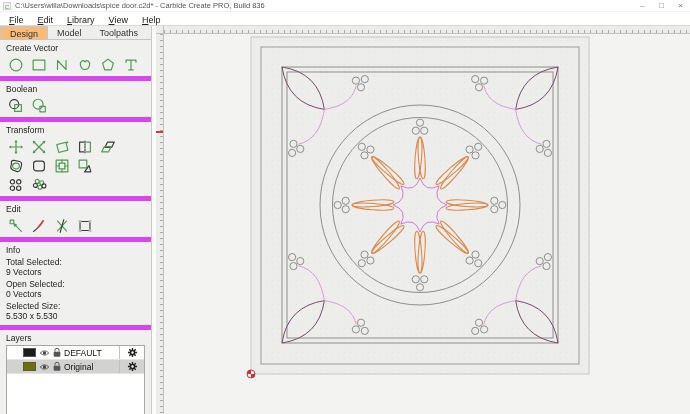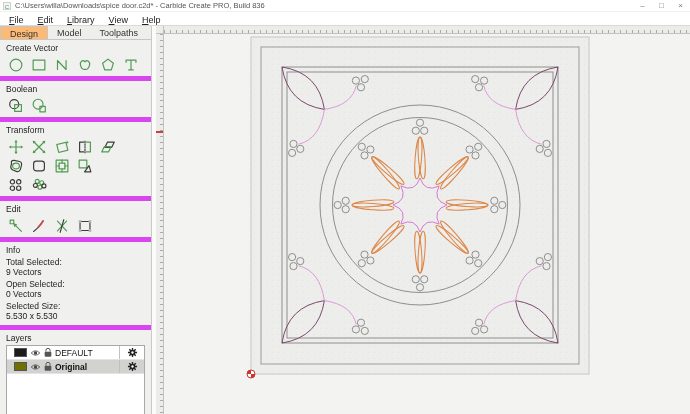--- a/index.html
+++ b/index.html
@@ -24,22 +24,22 @@
   .tab.active{background:#fdba74;border:1px solid #c6c6c4;border-bottom:none;}
   .group{padding:3px 6px 2px;border-bottom:5px solid #d946ef;}
   .group-label{font-size:8.5px;color:#222;margin-bottom:2px;}
   .icon-row{display:flex;gap:4px;}
   .tool-icon{width:19px;height:19px;display:flex;align-items:center;justify-content:center;}
   .info-row{display:flex;font-size:8.5px;color:#222;margin:2px 0;flex-direction:column;}
   .info-label{width:64px;}
   .layers-group{flex:1;}
   .layers-box{background:#fff;border:1px solid #a8a8a6;margin-top:2px;height:76px;}
   .layer-row{display:flex;align-items:center;height:14px;border-bottom:1px solid #e4e4e2;
-             font-size:8.5px;color:#111;padding-left:5px;box-sizing:border-box;}
-  .layer-row.selected{background:#d2d2d0;font-weight:bold;}
+             font-size:8.5px;color:#111;padding-left:14px;box-sizing:border-box;}
+  .layer-row.selected{background:#d2d2d0;font-weight:normal;}
   .layer-swatch{width:13px;height:9px;border:1px solid #555;box-sizing:border-box;margin:0 3px 0 2px;flex:none;}
   .layer-eye,.layer-lock{display:flex;margin-right:2px;flex:none;}
   .layer-name{flex:1;overflow:hidden;white-space:nowrap;}
   .layer-gear{width:24px;border-left:1px solid #c0c0be;align-self:stretch;display:flex;
               align-items:center;justify-content:center;flex:none;}
   .canvas-region{flex:1;position:relative;background:#f3f3f1;overflow:hidden;}
   .ruler-corner{position:absolute;left:0;top:0;width:8px;height:8px;background:#ececea;
             border-right:1px solid #c2c2c0;border-bottom:1px solid #c2c2c0;box-sizing:border-box;}
   .hruler{position:absolute;left:8px;top:0;right:0;height:8px;background:#ececea;
           border-bottom:1px solid #c2c2c0;box-sizing:border-box;

